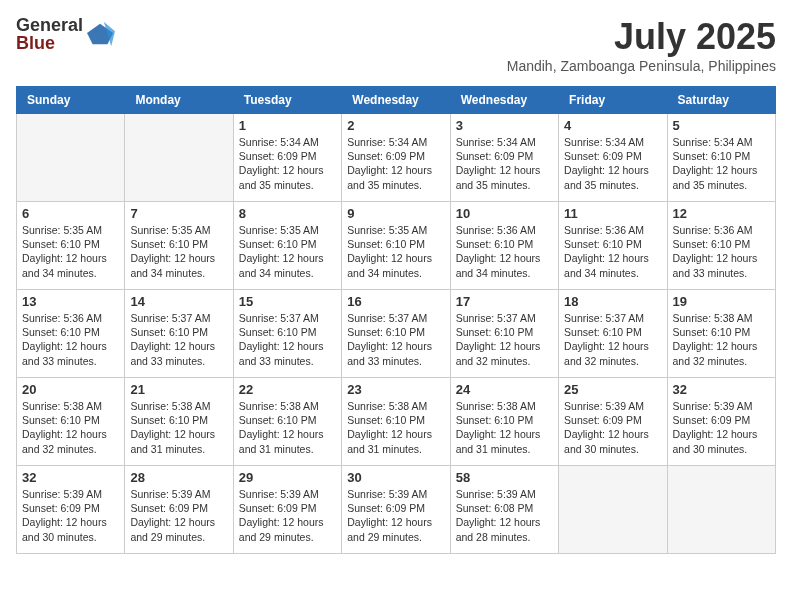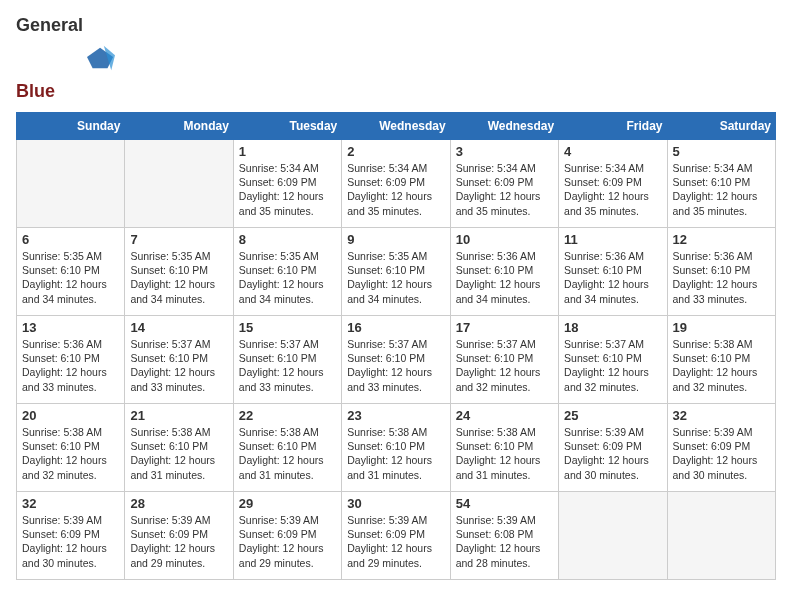--- a/index.html
+++ b/index.html
@@ -20,21 +20,20 @@
       display: flex;
       align-items: center;
       gap: 4px;
     }
     .logo-text {
       display: flex;
       flex-direction: column;
       font-size: 18px;
       font-weight: bold;
       line-height: 1;
-      gap: 48px;
     }
     .logo-general { color: #333; }
     .logo-blue { color: #7f1d1d; }
     .logo-icon {
       width: 28px;
       height: 28px;
     }
     .title-block {
       text-align: right;
     }
@@ -49,22 +48,22 @@
       font-weight: normal;
     }
     .calendar {
       width: 100%;
       border-collapse: collapse;
       font-size: 11px;
     }
     .calendar thead tr th {
       background: #2a6db5;
       color: #fff;
-      padding: 6px 4px;
-      text-align: right;
+      padding: 6px 10px;
+      text-align: left;
       font-size: 12px;
       font-weight: bold;
       border: 1px solid #2a6db5;
     }
     .calendar tbody tr td {
       border: 1px solid #ccc;
       vertical-align: top;
       padding: 4px 5px;
       width: calc(100% / 7);
       height: 88px;
@@ -95,20 +94,24 @@
   <div class="logo">
     <div class="logo-text">
       <span class="logo-general">General</span>
       <span class="logo-blue">Blue</span>
     </div>
     <svg class="logo-icon" viewBox="0 0 30 30">
       <polygon points="14,4 28,14 22,26 6,26 0,14" fill="#1a5fa8" opacity="0.85"></polygon>
       <polygon points="18,2 30,12 26,28" fill="#2a8fd4" opacity="0.7"></polygon>
     </svg>
   </div>
+  <div class="title-block">
+    <h1>July 2025</h1>
+    <h2>Mandih, Zamboanga Peninsula, Philippines</h2>
+  </div>
 </div>
 
 <table class="calendar">
   <thead>
     <tr>
     <th>Sunday</th>
         <th>Monday</th>
         <th>Tuesday</th>
         <th>Wednesday</th>
         <th>Wednesday</th>
@@ -302,21 +305,21 @@
 Sunset: 6:09 PM
 Daylight: 12 hours and 29 minutes.</div>
         </td>
         <td>
           <div class="day-number">30</div>
           <div class="day-info" style="white-space: pre-line;">Sunrise: 5:39 AM
 Sunset: 6:09 PM
 Daylight: 12 hours and 29 minutes.</div>
         </td>
         <td>
-          <div class="day-number">54</div>
+          <div class="day-number">58</div>
           <div class="day-info" style="white-space: pre-line;">Sunrise: 5:39 AM
 Sunset: 6:08 PM
 Daylight: 12 hours and 28 minutes.</div>
         </td>
         <td class="empty"></td>
         <td class="empty"></td>
       </tr>
     </tbody>
 </table>
 

